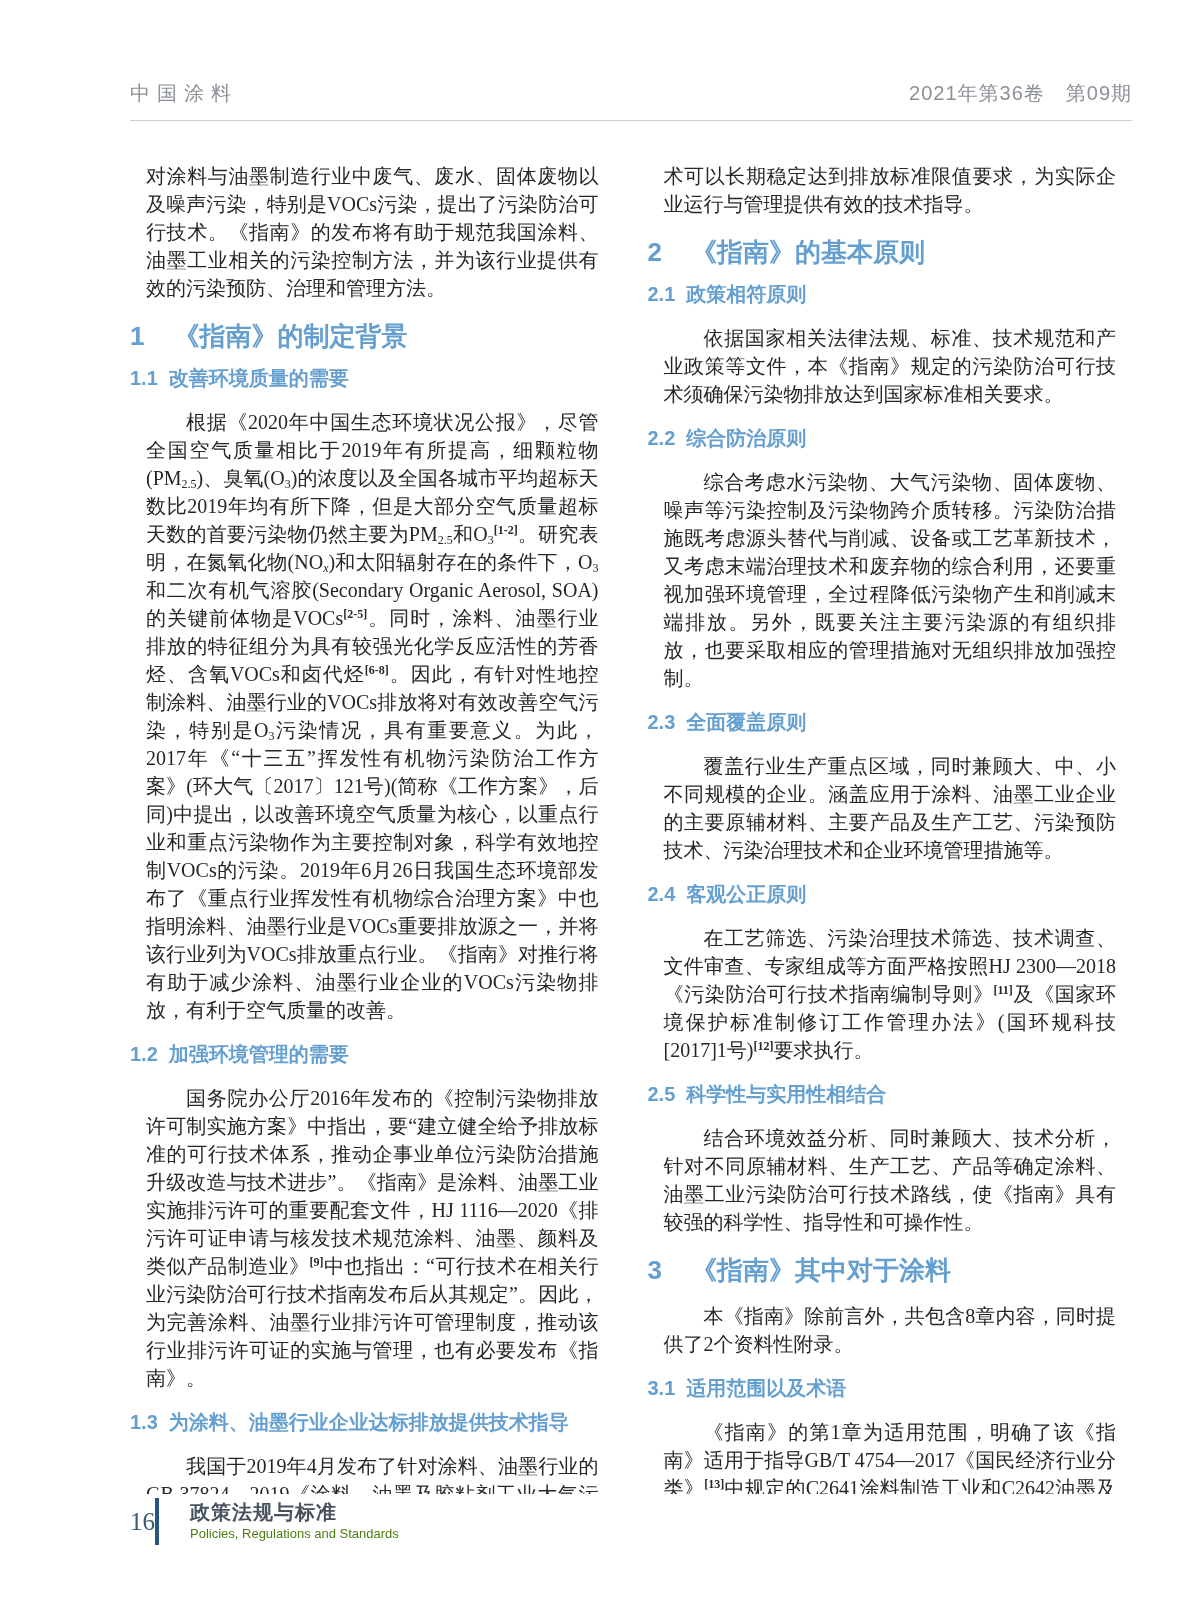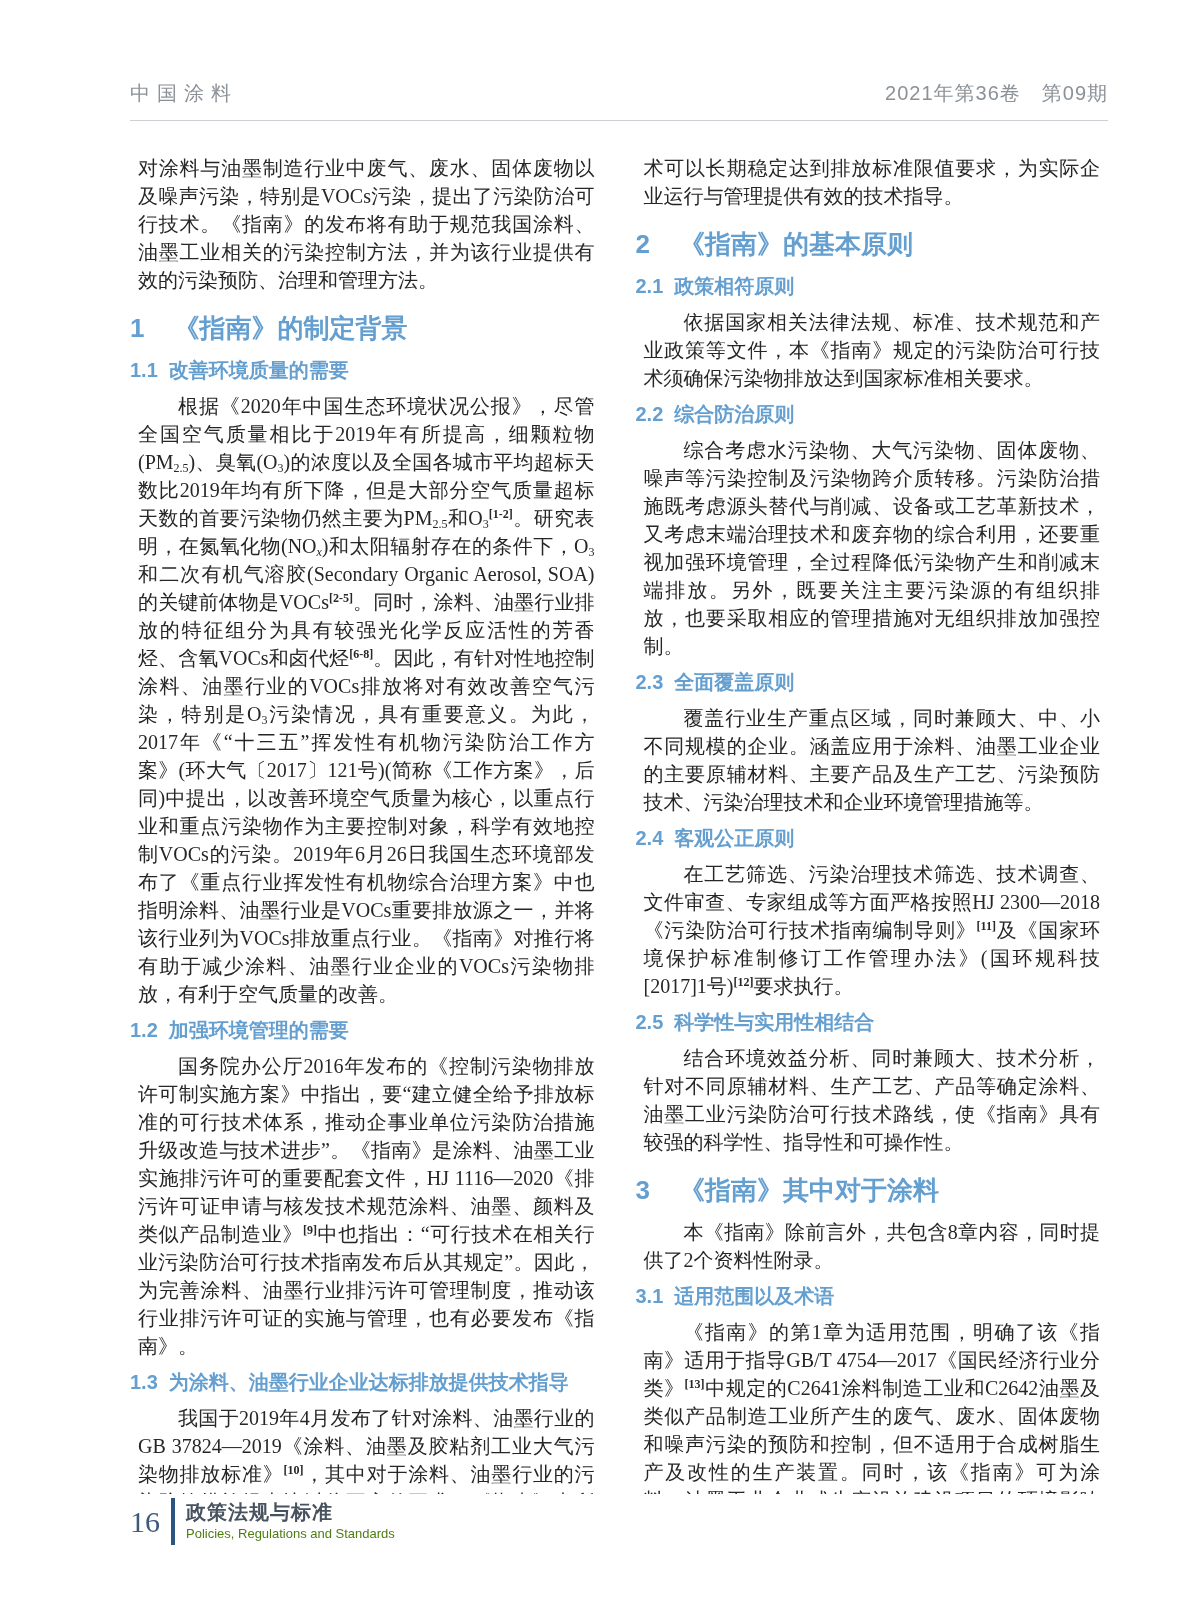--- a/index.html
+++ b/index.html
@@ -1,55 +1,55 @@
 <!DOCTYPE html>
 <html><head>
 <meta charset="utf-8">
 <style>
   html,body{margin:0;padding:0;}
   body{
     width:1187px;height:1600px;background:#ffffff;position:relative;overflow:hidden;
     font-family:"Liberation Serif","DejaVu Serif",serif;
   }
-  .page{position:absolute;inset:0;padding:80px 79px 0 130px;box-sizing:border-box;}
+  .page{position:absolute;inset:0;padding:80px 55px 0 130px;box-sizing:border-box;}
   
   .header{
     display:flex;justify-content:space-between;align-items:baseline;
     border-bottom:1.5px solid #ccd0d4;padding-bottom:13px;
     font-family:"Liberation Sans","DejaVu Sans",sans-serif;
     color:#8b9197;font-size:20px;
   }
   .journal{letter-spacing:7px;}
   .issue{letter-spacing:1px;}
   
   .columns{display:flex;gap:33px;margin-top:25px;height:1348px;overflow:hidden;}
   .col{flex:1 1 0;min-width:0;}
   .para{
-    margin:8px;font-size:20px;line-height:28px;color:#262626;
+    margin:16px;font-size:20px;line-height:28px;color:#262626;
     text-align:justify;text-indent:2em;
   }
   .para.noindent{text-indent:0;}
   sub{font-size:12px;line-height:0;vertical-align:-3px;}
   sub.it{font-style:italic;}
   sup{font-size:12px;line-height:0;vertical-align:7px;font-weight:bold;}
   .sec-h1{
     font-family:"Liberation Sans","DejaVu Sans",sans-serif;font-weight:bold;
     font-size:26px;color:#649fd0;margin:19px 0 12px;line-height:1.2;
   }
   .sec-h1 .sec-num{margin-right:29px;}
   .sec-h2{
     font-family:"Liberation Sans","DejaVu Sans",sans-serif;font-weight:bold;
     font-size:20px;color:#649fd0;margin:7px 0 5px;line-height:28px;white-space:nowrap;
   }
   .sec-h2 .sec-num{margin-right:11px;}
   
   .footer{position:absolute;left:130px;top:1498px;display:flex;align-items:center;}
-  .pagenum{font-family:"Liberation Serif","DejaVu Serif",serif;font-size:30px;color:#3c5b79;margin-right:11px;}
+  .pagenum{font-family:"Liberation Serif","DejaVu Serif",serif;font-size:25px;color:#3c5b79;}
   .fbar{width:4px;height:47px;background:#2a5580;margin-right:11px;display:inline-block;}
-  .fsec{display:flex;flex-direction:column;justify-content:center;}
+  .fsec{display:flex;flex-direction:column;justify-content:center;margin-left:20px;}
   .fcn{font-family:"Liberation Sans","DejaVu Sans",sans-serif;font-weight:bold;font-size:20px;color:#47525e;line-height:25px;letter-spacing:1px;}
   .fen{font-family:"Liberation Sans","DejaVu Sans",sans-serif;font-size:13px;color:#4d7c0f;line-height:18px;}
 </style>
 </head>
 <body>
 
 <div class="page">
   <div class="header">
     <span class="journal">中国涂料</span>
     <span class="issue">2021年第36卷　第09期</span>

